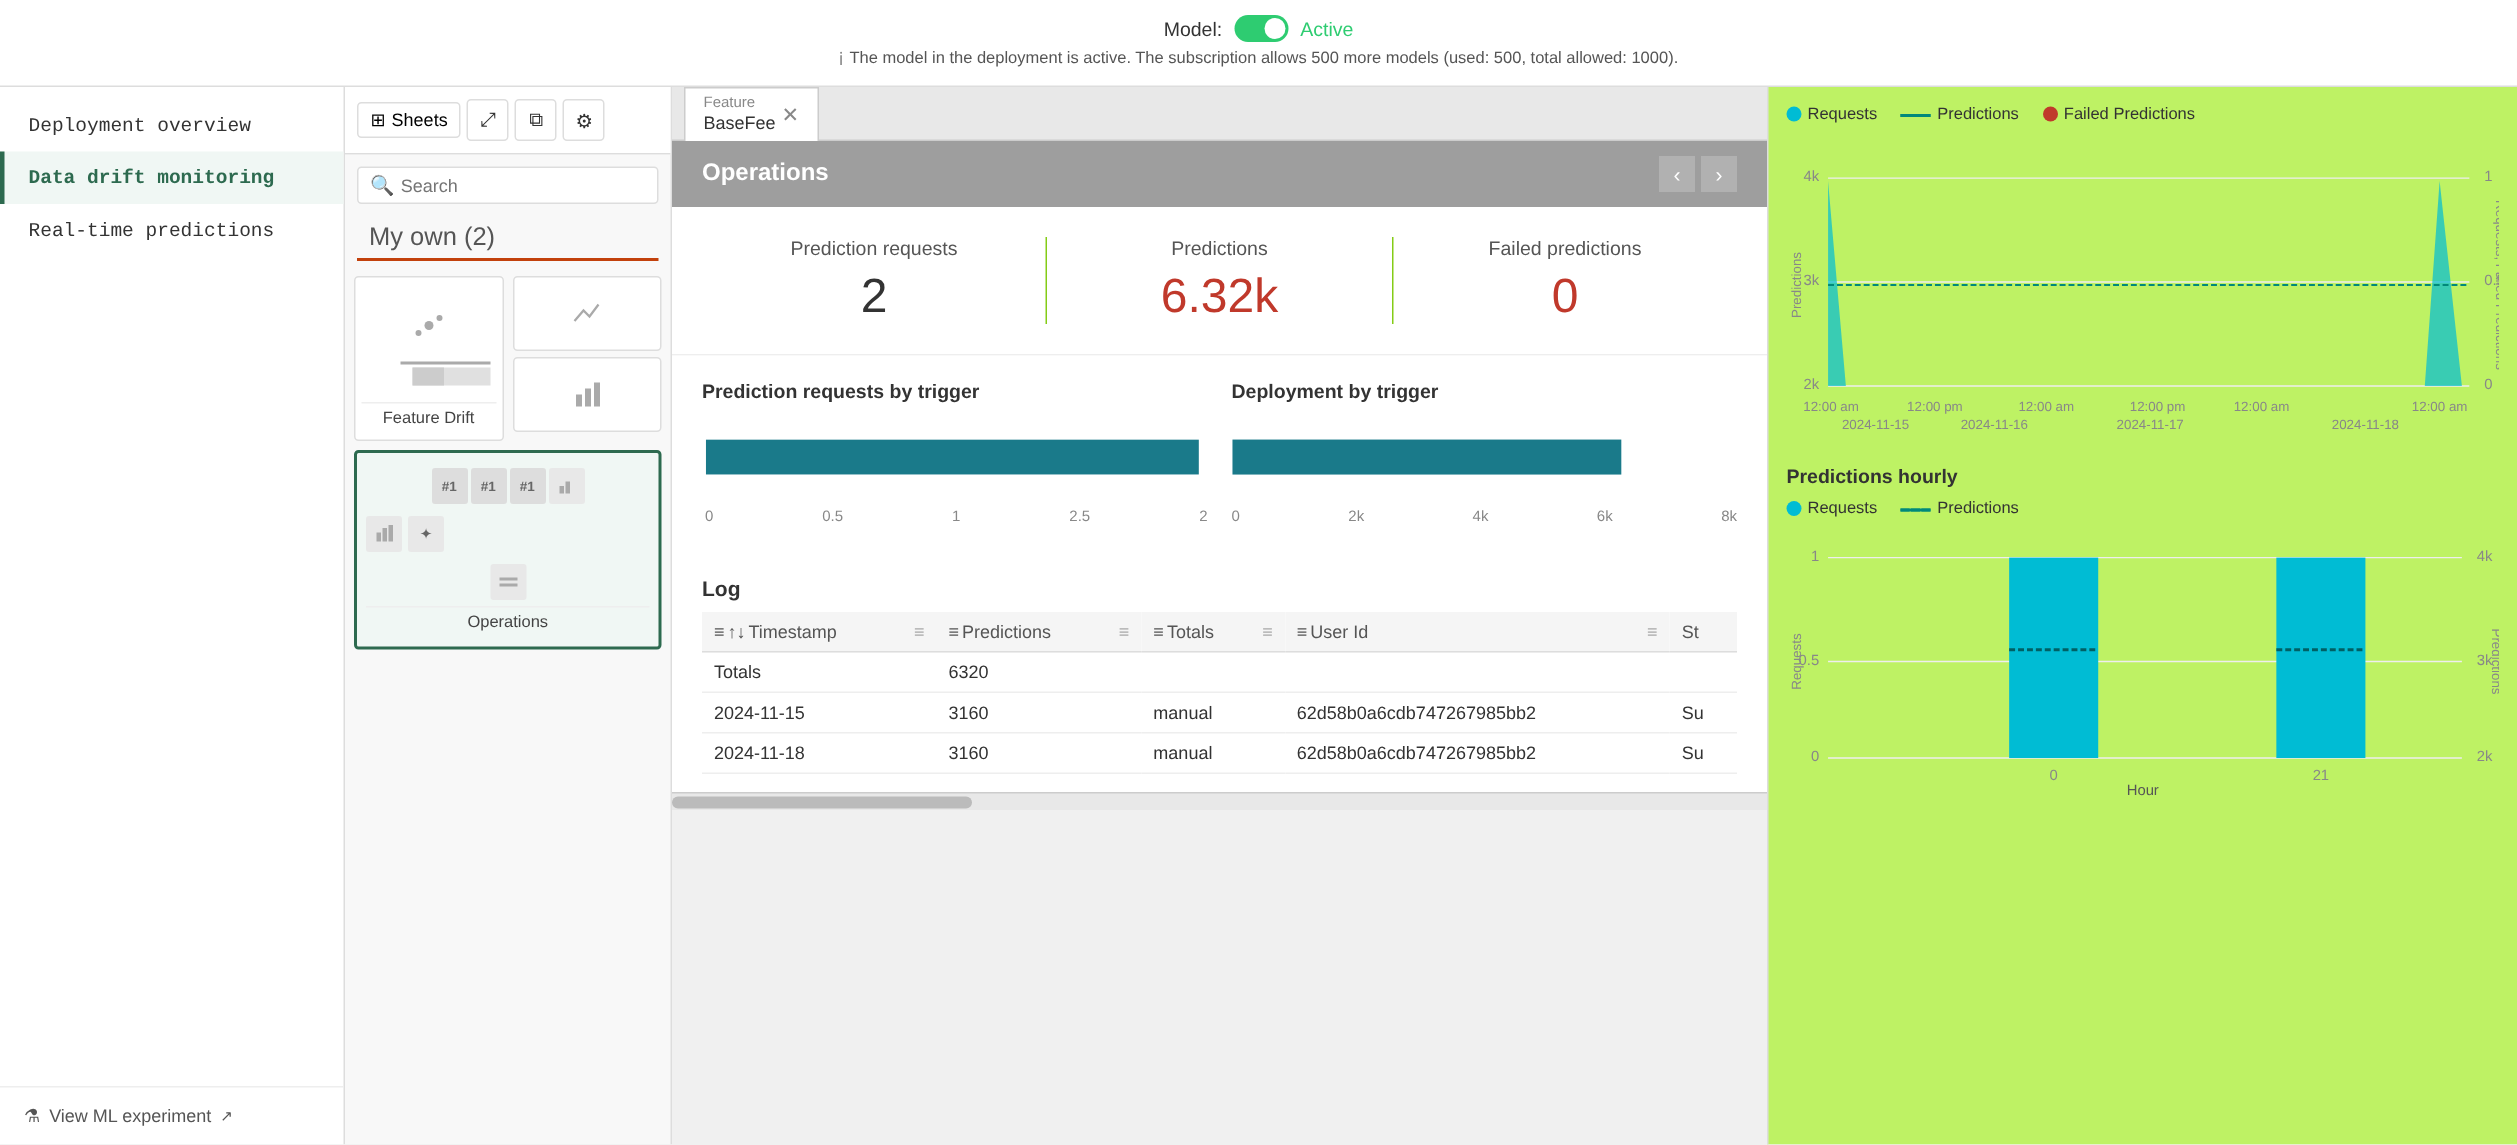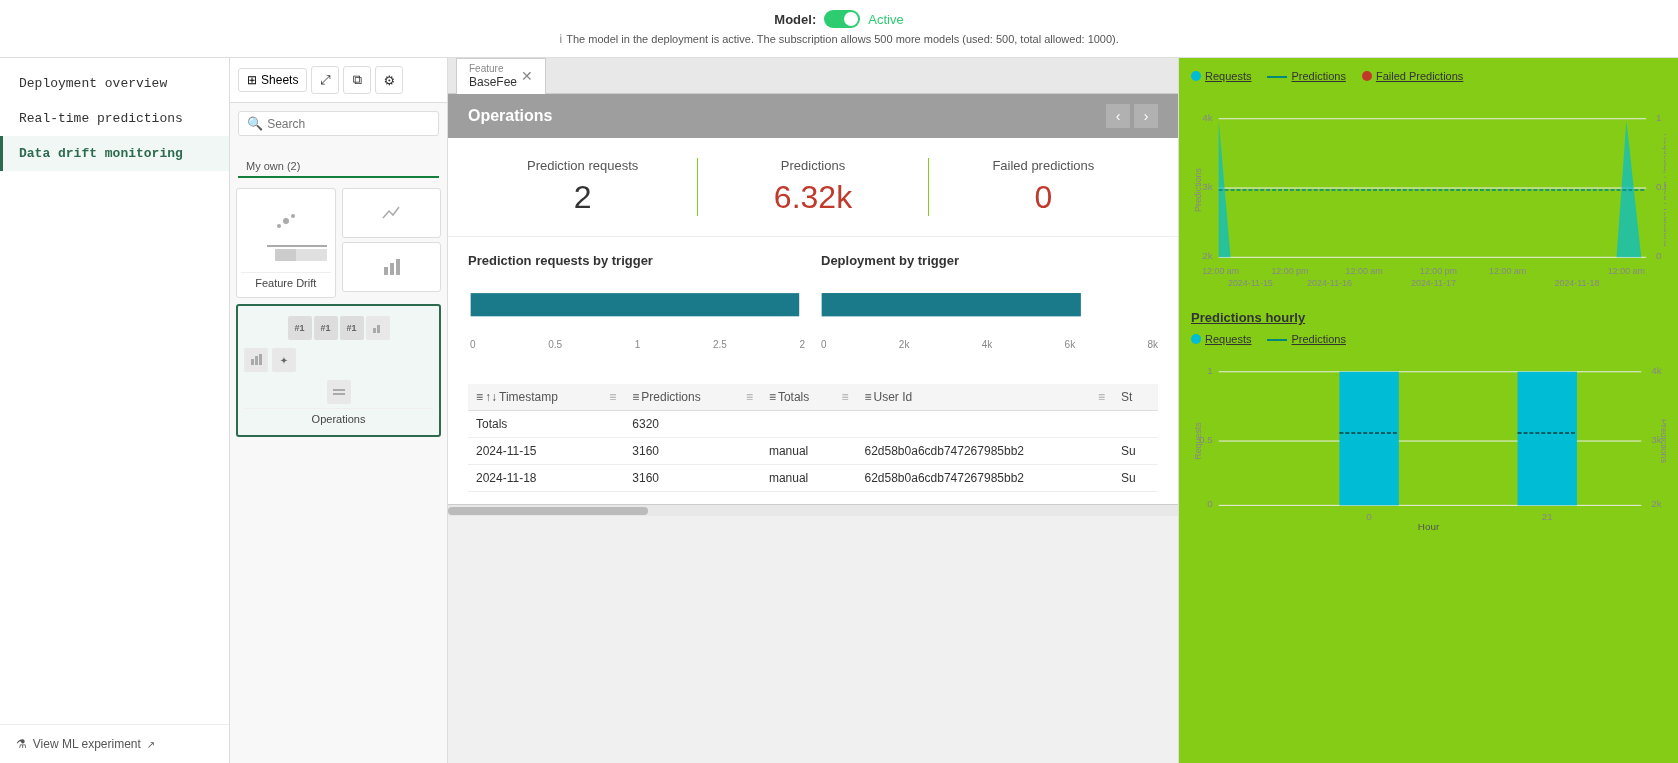--- a/index.html
+++ b/index.html
@@ -14,21 +14,21 @@
       padding: 0 16px;
       flex-direction: column;
       justify-content: center;
     }
     .model-row {
       display: flex;
       align-items: center;
       gap: 8px;
       font-size: 13px;
     }
-    .model-label { font-weight: 700; }
+    .model-label { font-weight: 400; }
     .toggle-switch {
       width: 36px; height: 18px;
       background: #2ecc71;
       border-radius: 9px;
       position: relative;
       cursor: pointer;
     }
     .toggle-switch::after {
       content: '';
       position: absolute;
@@ -130,25 +130,25 @@
       background: #fff;
       border: 1px solid #ddd;
       border-radius: 3px;
       padding: 4px 8px;
     }
     .search-box input {
       border: none; outline: none; font-size: 12px; width: 100%; background: transparent;
     }
     .my-own-label {
       padding: 4px 8px 4px 8px;
-      font-size: 11px;
+      font-size: 17px;
       color: #555;
-      border-bottom: 2px solid #15803d;
+      border-bottom: 2px solid #c2410c;
       display: inline-block;
-      margin: 12px 8px 4px;
+      margin: 0 8px 4px;
     }
     .sheets-grid {
       display: grid;
       grid-template-columns: 1fr 1fr;
       gap: 6px;
       padding: 6px;
       overflow-y: auto;
     }
     .sheet-card {
       background: #fff;
@@ -310,25 +310,24 @@
       position: absolute;
       left: 0; top: 2px;
       width: 200px; height: 8px;
       background: #bbb;
       border-radius: 4px;
     }
 
     
     .right-panel {
       width: 500px;
-      background: #84cc16;
+      background: #bef264;
       border-left: 1px solid #ddd;
       overflow-y: auto;
       padding: 12px;
-      text-decoration: underline;
     }
 
     .legend-row {
       display: flex;
       gap: 16px;
       align-items: center;
       margin-bottom: 8px;
       font-size: 11px;
     }
     .legend-item {
@@ -375,22 +374,22 @@
   <div class="info-row">
     <span class="info-icon">ℹ</span>
     <span>The model in the deployment is active. The subscription allows 500 more models (used: 500, total allowed: 1000).</span>
   </div>
 </div>
 
 <div class="main-layout">
 
   <div class="sidebar">
     <div class="sidebar-item">Deployment overview</div>
+    <div class="sidebar-item active">Data drift monitoring</div>
     <div class="sidebar-item">Real-time predictions</div>
-    <div class="sidebar-item active">Data drift monitoring</div>
     <div class="sidebar-bottom">
       <span>⚗</span>
       <span>View ML experiment</span>
       <span style="font-size:10px;">↗</span>
     </div>
   </div>
 
   <div class="sheets-panel">
     <div class="sheets-toolbar">
       <button class="sheets-btn">
@@ -546,20 +545,21 @@
                 <span>2k</span>
                 <span>4k</span>
                 <span>6k</span>
                 <span>8k</span>
             </div>
           </div>
         </div>
       </div>
 
       <div class="log-section">
+        <div class="log-title">Log</div>
         <table class="log-table">
           <thead>
             <tr>
               <th>
                 <div class="col-header">
                   <span>≡</span>
                   <span>↑↓</span>
                   <span>Timestamp</span>
                   <span class="menu-icon">≡</span>
                 </div>

